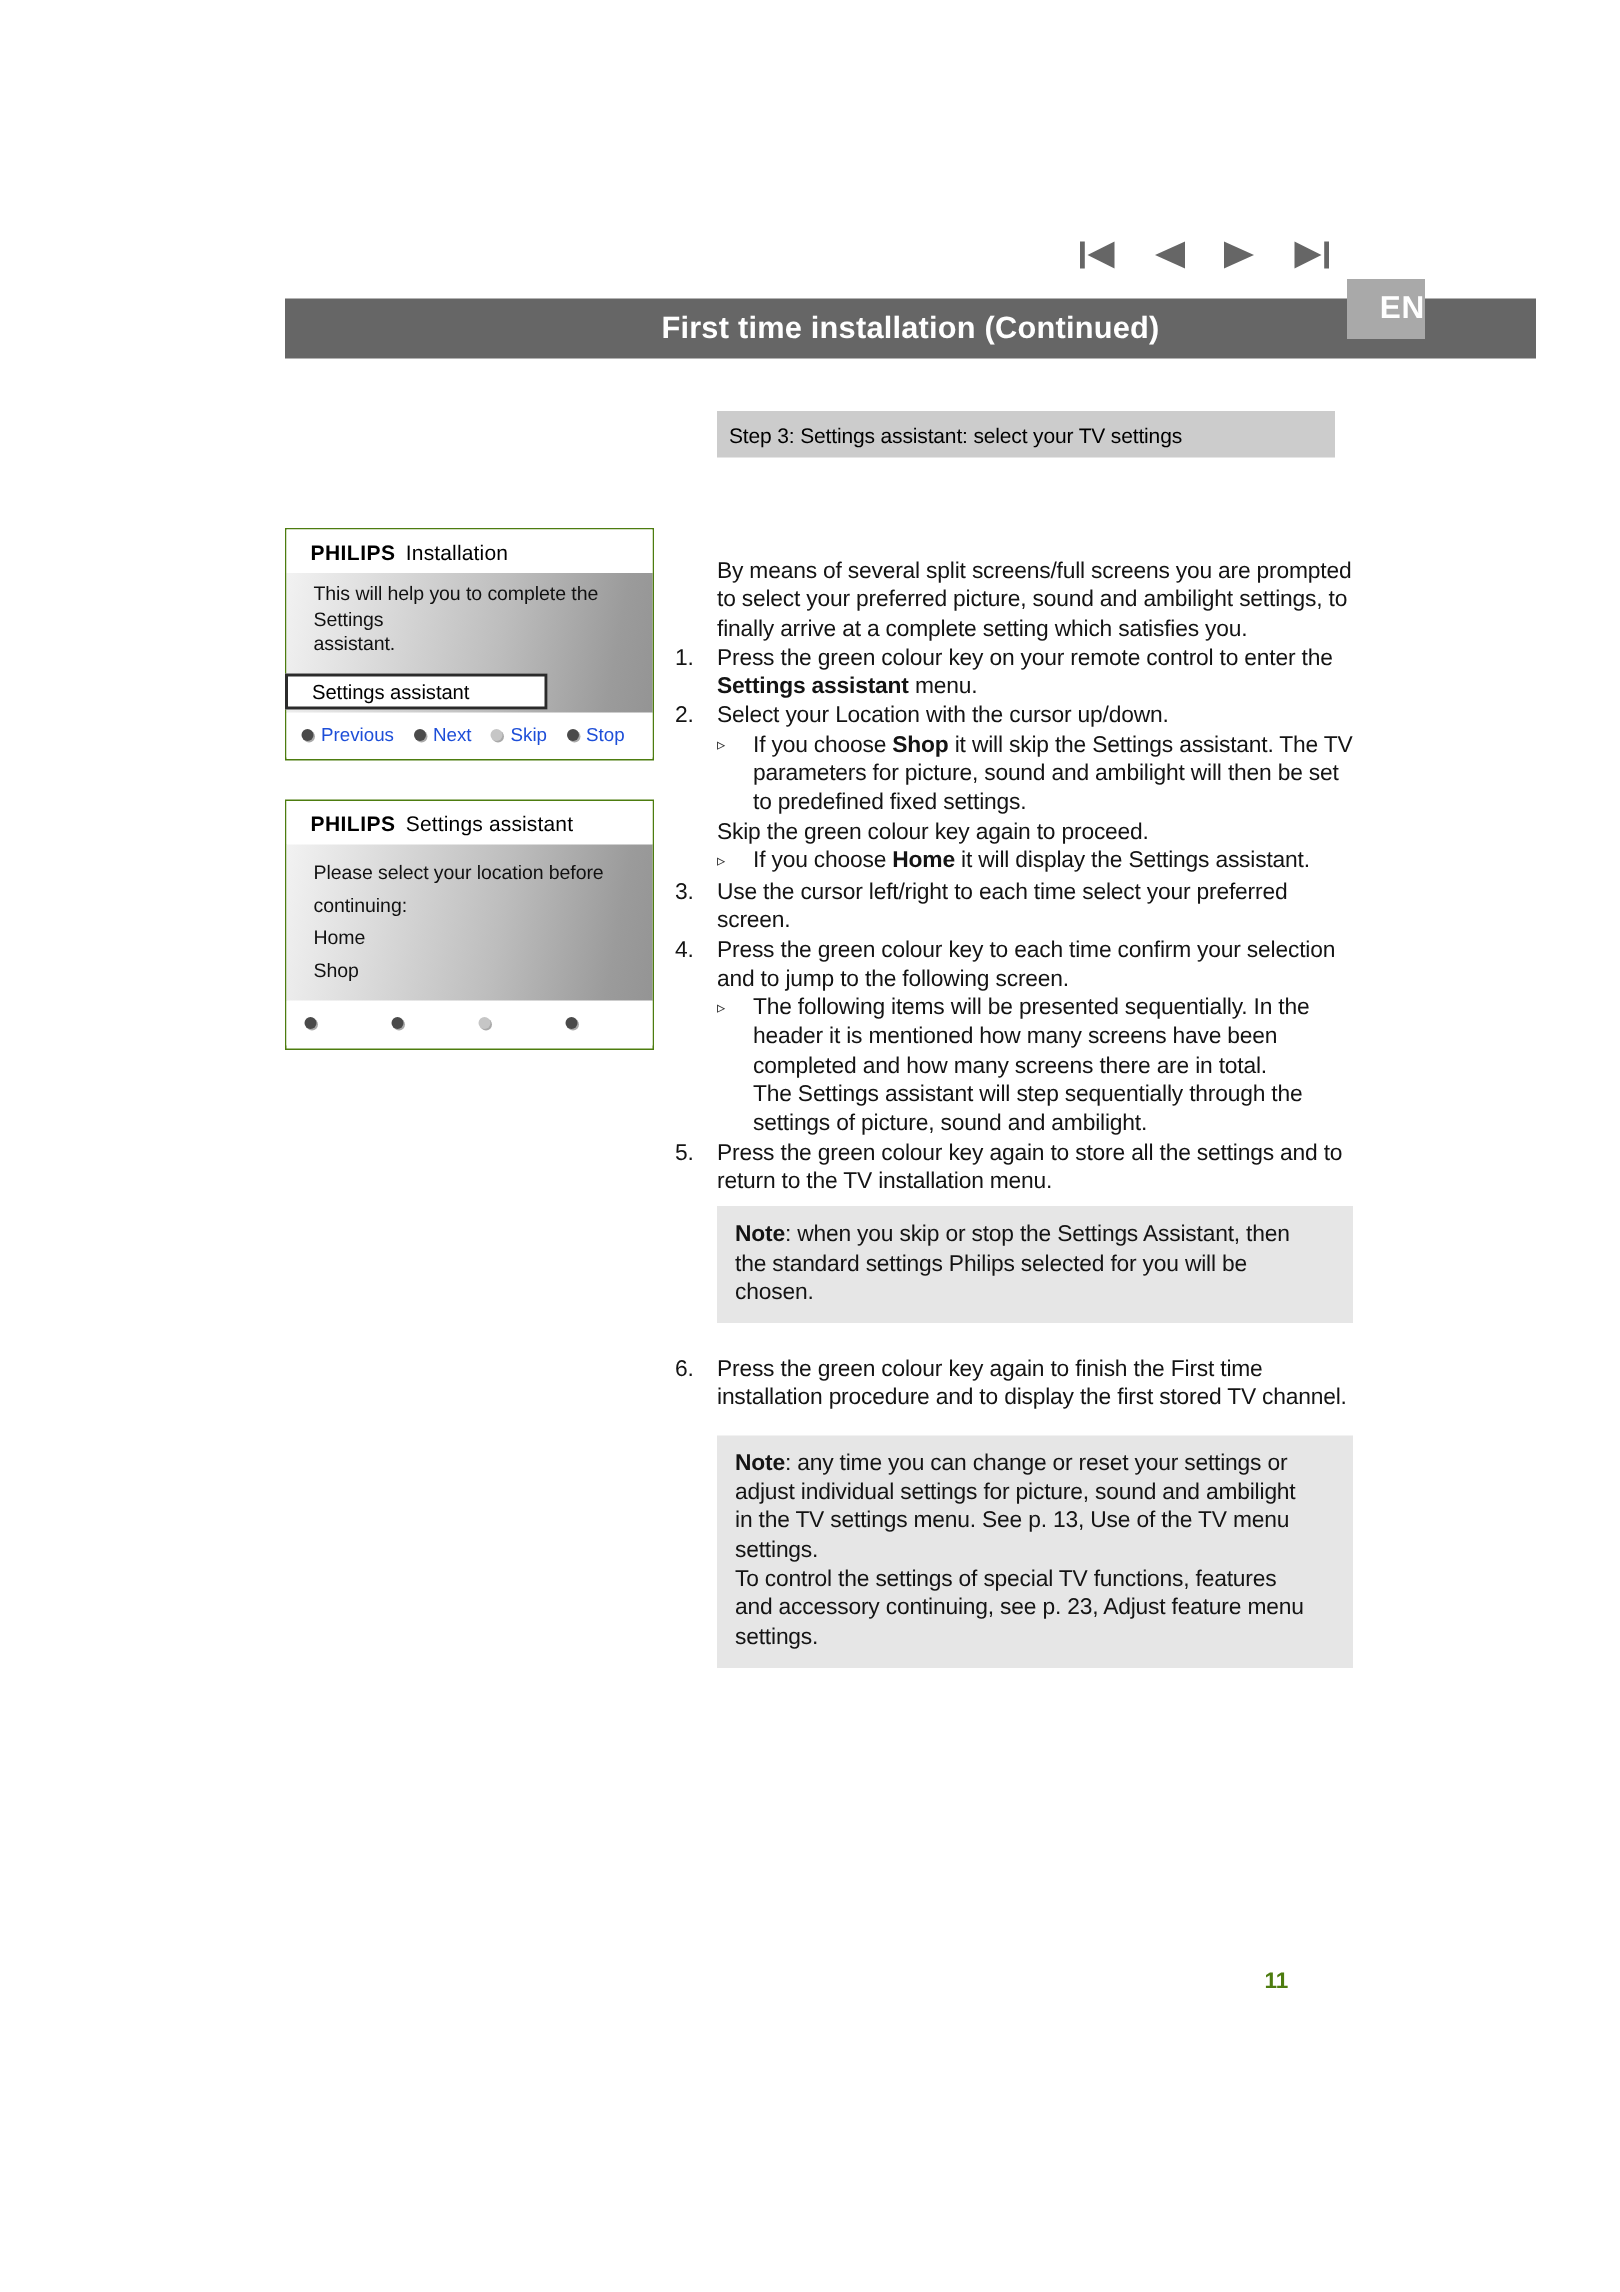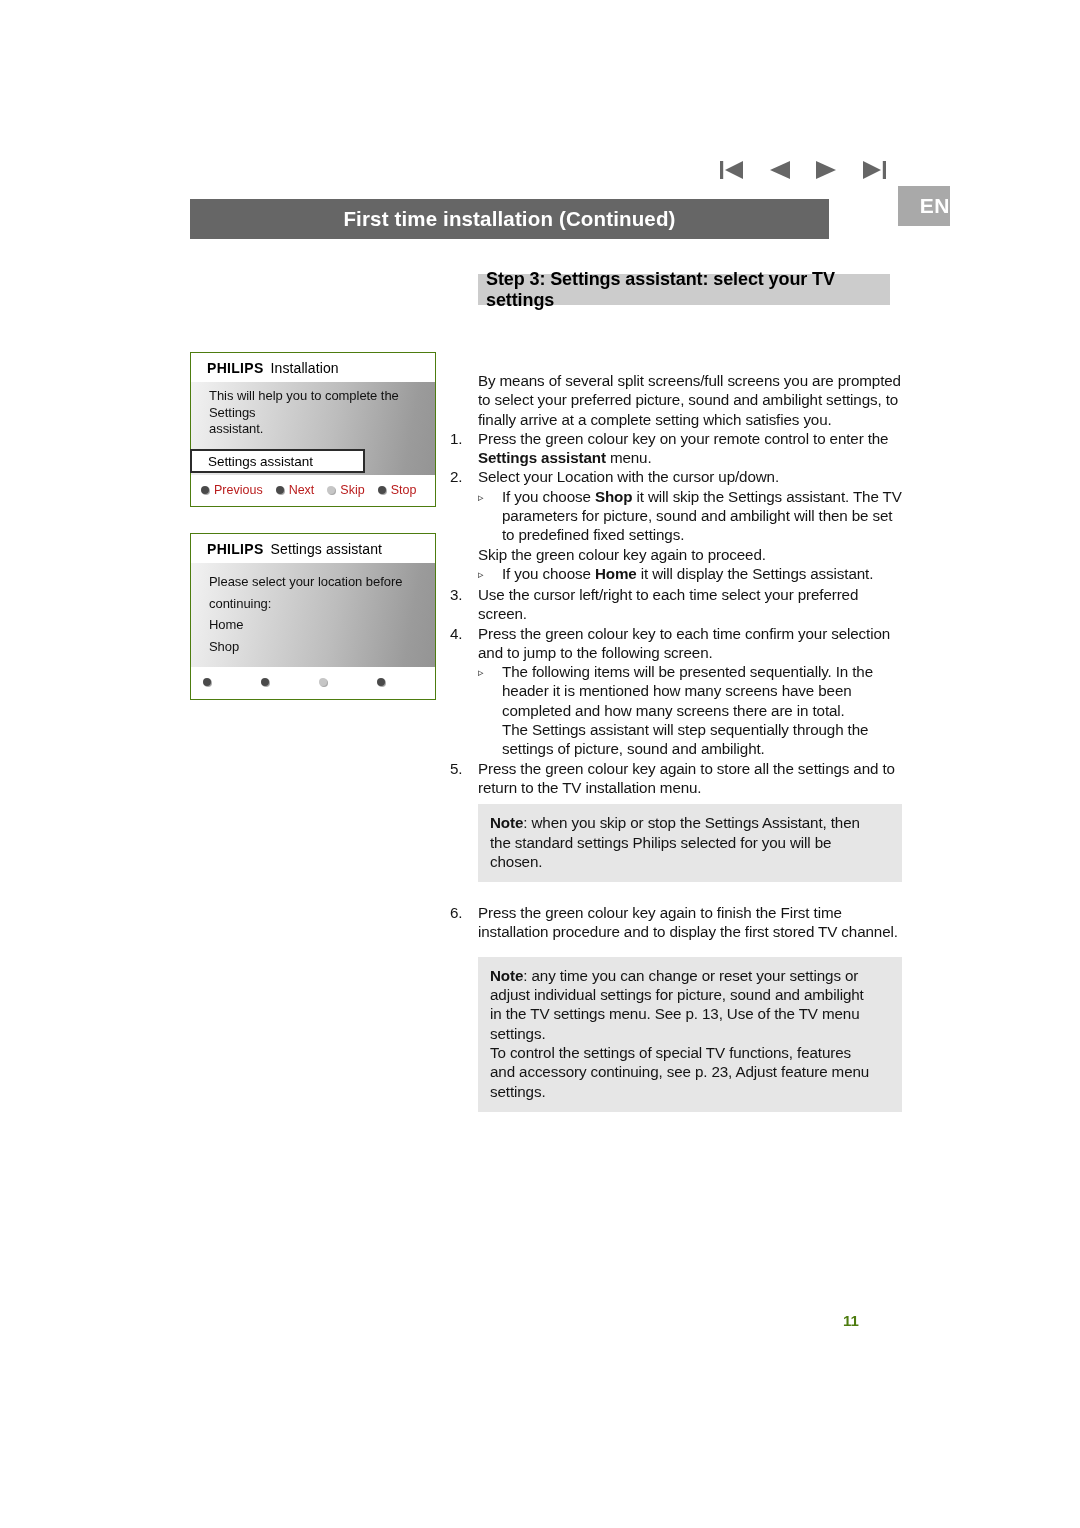--- a/index.html
+++ b/index.html
@@ -31,21 +31,21 @@
     width: 30px;
     height: 26px;
     display: block;
   }
 
   
   .titlebar {
     position: absolute;
     left: 190px;
     top: 199px;
-    width: 639px;
+    width: 834px;
     height: 40px;
     background: #666666;
     display: flex;
     align-items: center;
     justify-content: center;
   }
   .titlebar-text {
     color: #ffffff;
     font-size: 20.5px;
     font-weight: bold;
@@ -74,22 +74,22 @@
     position: absolute;
     left: 478px;
     top: 274px;
     width: 412px;
     height: 31px;
     background: #cccccc;
     display: flex;
     align-items: center;
   }
   .stepbar-text {
-    font-size: 18px;
-    font-weight: bold;
+    font-size: 14px;
+    font-weight: normal;
     padding-left: 8px;
     letter-spacing: -0.1px;
   }
 
   
   .mock {
     position: absolute;
     left: 190px;
     width: 246px;
     border: 1px solid #4d7c0f;
@@ -161,21 +161,21 @@
     align-items: center;
     box-sizing: border-box;
   }
   #mock-installation .mock-foot { padding-left: 10px; }
   #mock-settings .mock-foot { padding-left: 12px; }
 
   .foot-item {
     display: flex;
     align-items: center;
     font-size: 12.5px;
-    color: #b91c1c;
+    color: #1d4ed8;
   }
   #mock-installation .foot-item { margin-right: 13px; }
   #mock-settings .foot-item { width: 58px; }
 
   .dot {
     width: 8px;
     height: 8px;
     border-radius: 50%;
     margin-right: 5px;
     display: inline-block;

